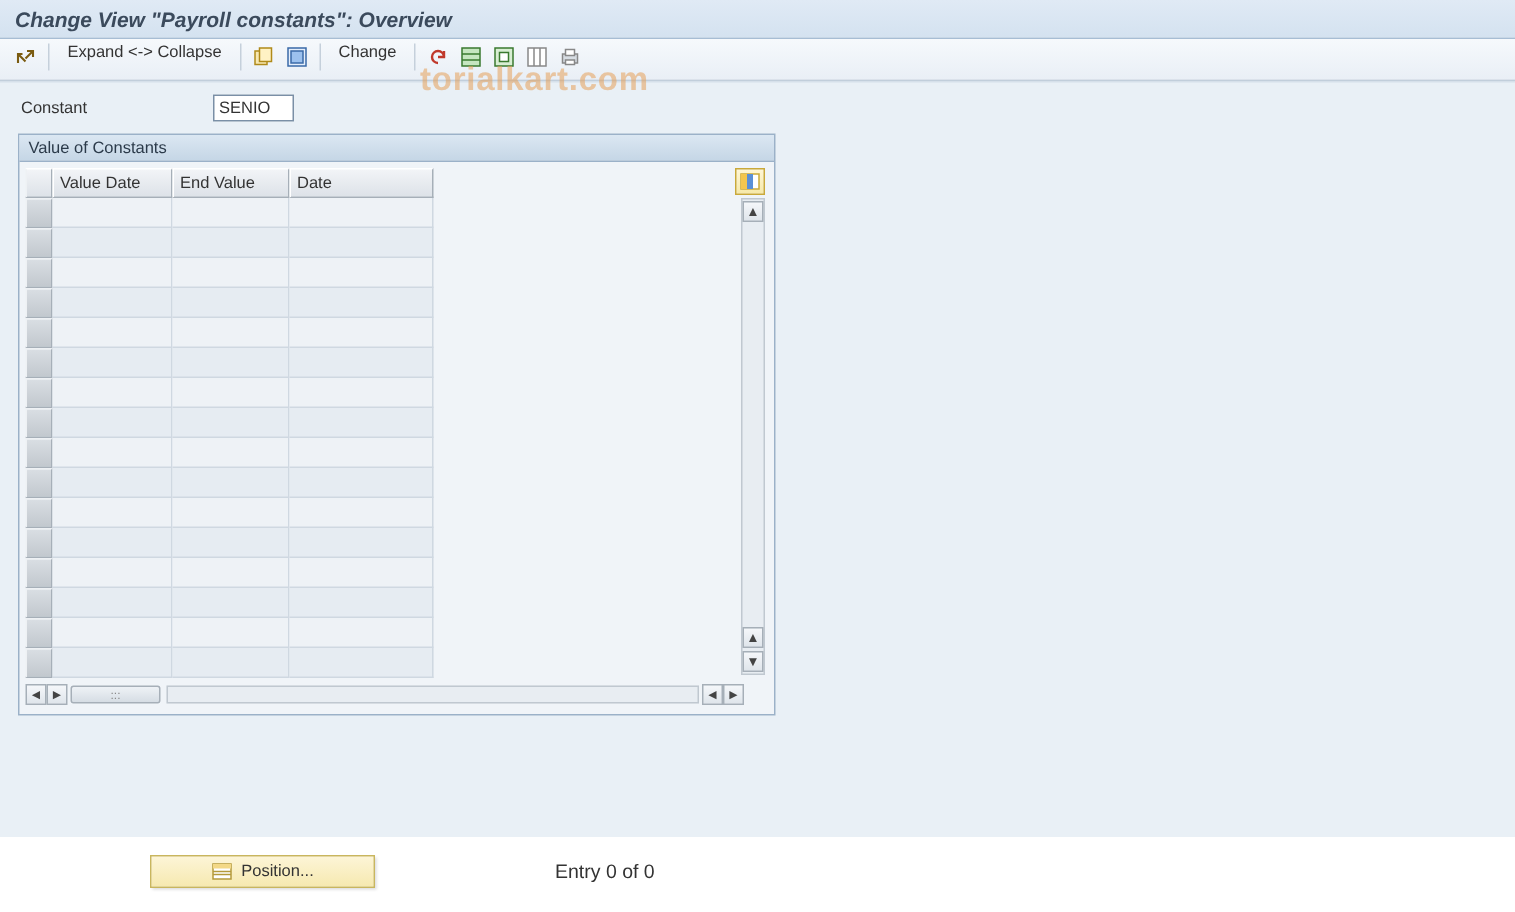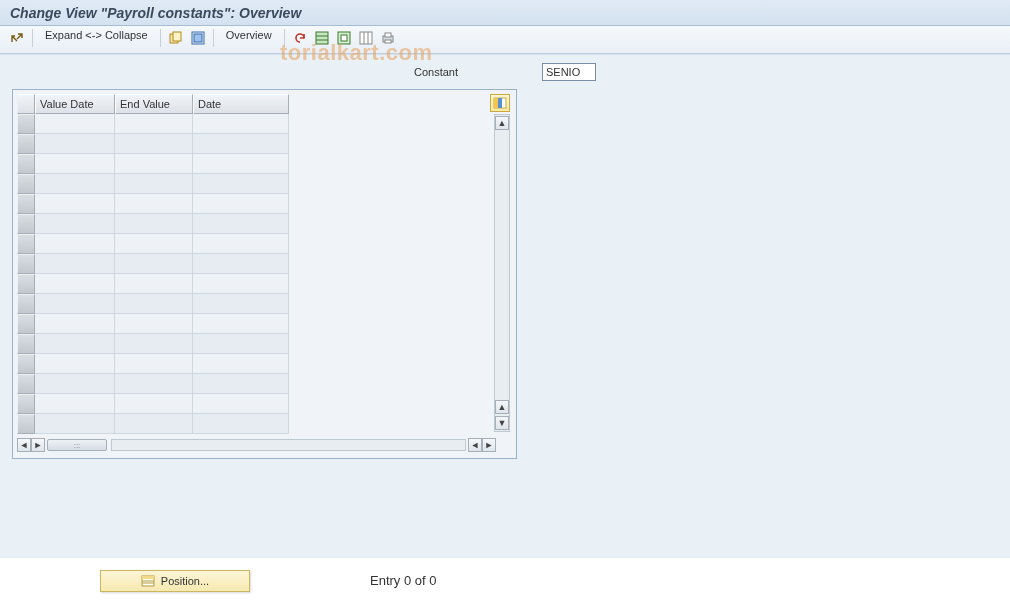--- a/index.html
+++ b/index.html
@@ -55,21 +55,20 @@
     background: #e9f0f6;
     height: 504px;
     padding: 6px 6px;
     border-top: 1px solid #d6e0ea;
   }
   .field-row {
     display: flex;
     align-items: center;
     gap: 8px;
     padding: 2px 8px 8px 8px;
-    justify-content: center;
   }
   .field-label {
     width: 120px;
     font-size: 11px;
     color: #333;
   }
   .field-input {
     width: 54px;
     height: 18px;
     border: 1px solid #7a8fa6;
@@ -252,21 +251,21 @@
         <rect x="5" y="2" width="8" height="9" fill="#fff2c4" stroke="#b08a1a"></rect>
       </svg>
   </span>
   <span class="tb-icon">
     <svg width="16" height="16">
         <rect x="2" y="2" width="12" height="12" fill="#e4eefb" stroke="#3a6aa8"></rect>
         <rect x="4" y="4" width="8" height="8" fill="#9cc1ee" stroke="#3a6aa8"></rect>
       </svg>
   </span>
   <span class="tb-sep"></span>
-  <span class="tb-text">Overview</span>
+  <span class="tb-text">Change</span>
   <span class="tb-sep"></span>
   <span class="tb-icon">
     <svg width="16" height="16">
         <path d="M12 8 A4 4 0 1 0 8 12" stroke="#c0392b" stroke-width="1.6" fill="none"></path>
         <path d="M12 4 L12 8 L8 8" stroke="#c0392b" stroke-width="1.6" fill="none"></path>
       </svg>
   </span>
   <span class="tb-icon">
     <svg width="16" height="16">
         <rect x="2" y="2" width="12" height="12" fill="#c6e6c0" stroke="#3a7a2f"></rect>
@@ -298,20 +297,21 @@
 
 <div class="watermark">torialkart.com</div>
 
 <div class="content">
   <div class="field-row">
     <span class="field-label">Constant</span>
     <input class="field-input" readonly="" value="SENIO" style="">
   </div>
 
   <div class="panel">
+    <div class="panel-title">Value of Constants</div>
     <div class="grid-wrap">
 
       <div class="config-btn">
         <svg width="14" height="12">
             <rect x="1" y="1" width="12" height="10" fill="#fff" stroke="#caa939"></rect>
             <rect x="1" y="1" width="4" height="10" fill="#f3c64e"></rect>
             <rect x="5" y="1" width="4" height="10" fill="#5a8fd6"></rect>
           </svg>
       </div>
 

